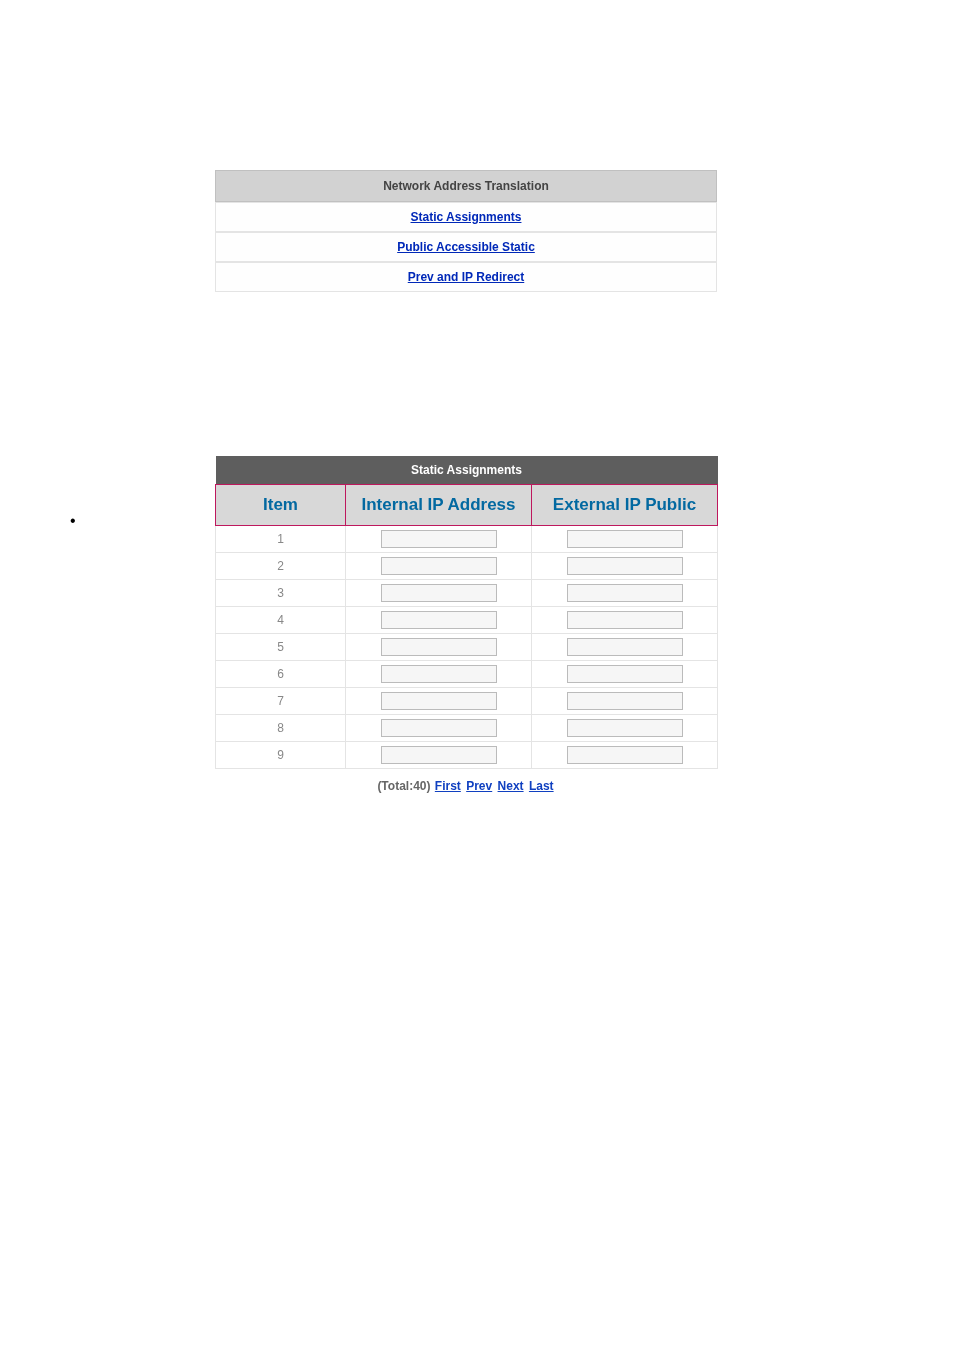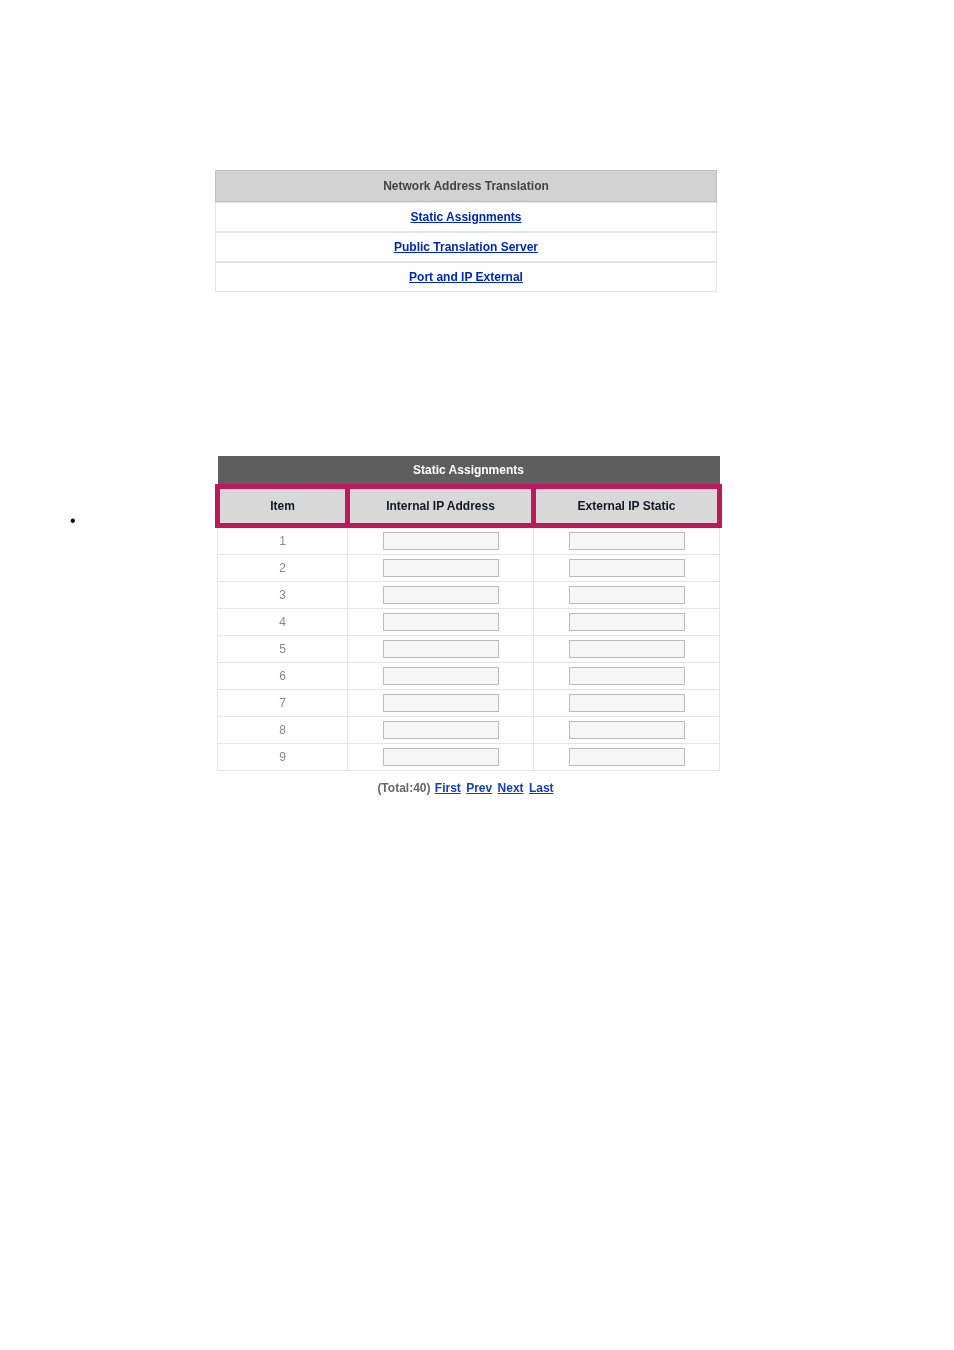--- a/index.html
+++ b/index.html
@@ -69,26 +69,26 @@
   .sa-title {
     background: #5e5e5e;
     color: #fff;
     font-weight: bold;
     text-align: center;
     padding: 7px 0;
     font-size: 12px;
   }
   .sa-colhead {
     background: #d8d8d8;
-    color: #0f172a;
+    color: #0369a1;
     font-weight: bold;
     text-align: center;
     padding: 10px 0;
-    border: 5px solid #be185d;
-    font-size: 12px;
+    border: 1px solid #be185d;
+    font-size: 17px;
   }
   .sa-td {
     border: 1px solid #e4e4e4;
     text-align: center;
     padding: 4px 0;
     background: #fff;
     font-size: 12px;
     color: #888;
   }
   .sa-input {
@@ -129,26 +129,26 @@
         <tr>
       <td class="menu-header">Network Address Translation</td>
     </tr>
     <tr>
       <td class="menu-row">
         <a href="#">Static Assignments</a>
       </td>
     </tr>
     <tr>
       <td class="menu-row">
-        <a href="#">Public Translation Server</a>
+        <a href="#">Public Accessible Static</a>
       </td>
     </tr>
     <tr>
       <td class="menu-row">
-        <a href="#">Port and IP External</a>
+        <a href="#">Prev and IP Redirect</a>
       </td>
     </tr>
   </tbody>
     </table>
 
   <div class="bullet bullet1">•</div>
   <div class="bullet bullet2">•</div>
 
   <div class="sa-wrap">
     <table class="sa-table">
@@ -157,21 +157,21 @@
           <col class="c-int">
           <col class="c-ext">
       </colgroup>
       <tbody>
           <tr>
         <td class="sa-title" colspan="3">Static Assignments</td>
       </tr>
       <tr>
         <td class="sa-colhead">Item</td>
         <td class="sa-colhead">Internal IP Address</td>
-        <td class="sa-colhead">External IP Static</td>
+        <td class="sa-colhead">External IP Public</td>
       </tr>
       </tbody>
         <tbody id="sa-rows">
           <tr>
             <td class="sa-td">1</td>
             <td class="sa-td"><input type="text" class="sa-input" style=""></td>
             <td class="sa-td"><input type="text" class="sa-input" style=""></td>
           </tr>
           <tr>
             <td class="sa-td">2</td>

